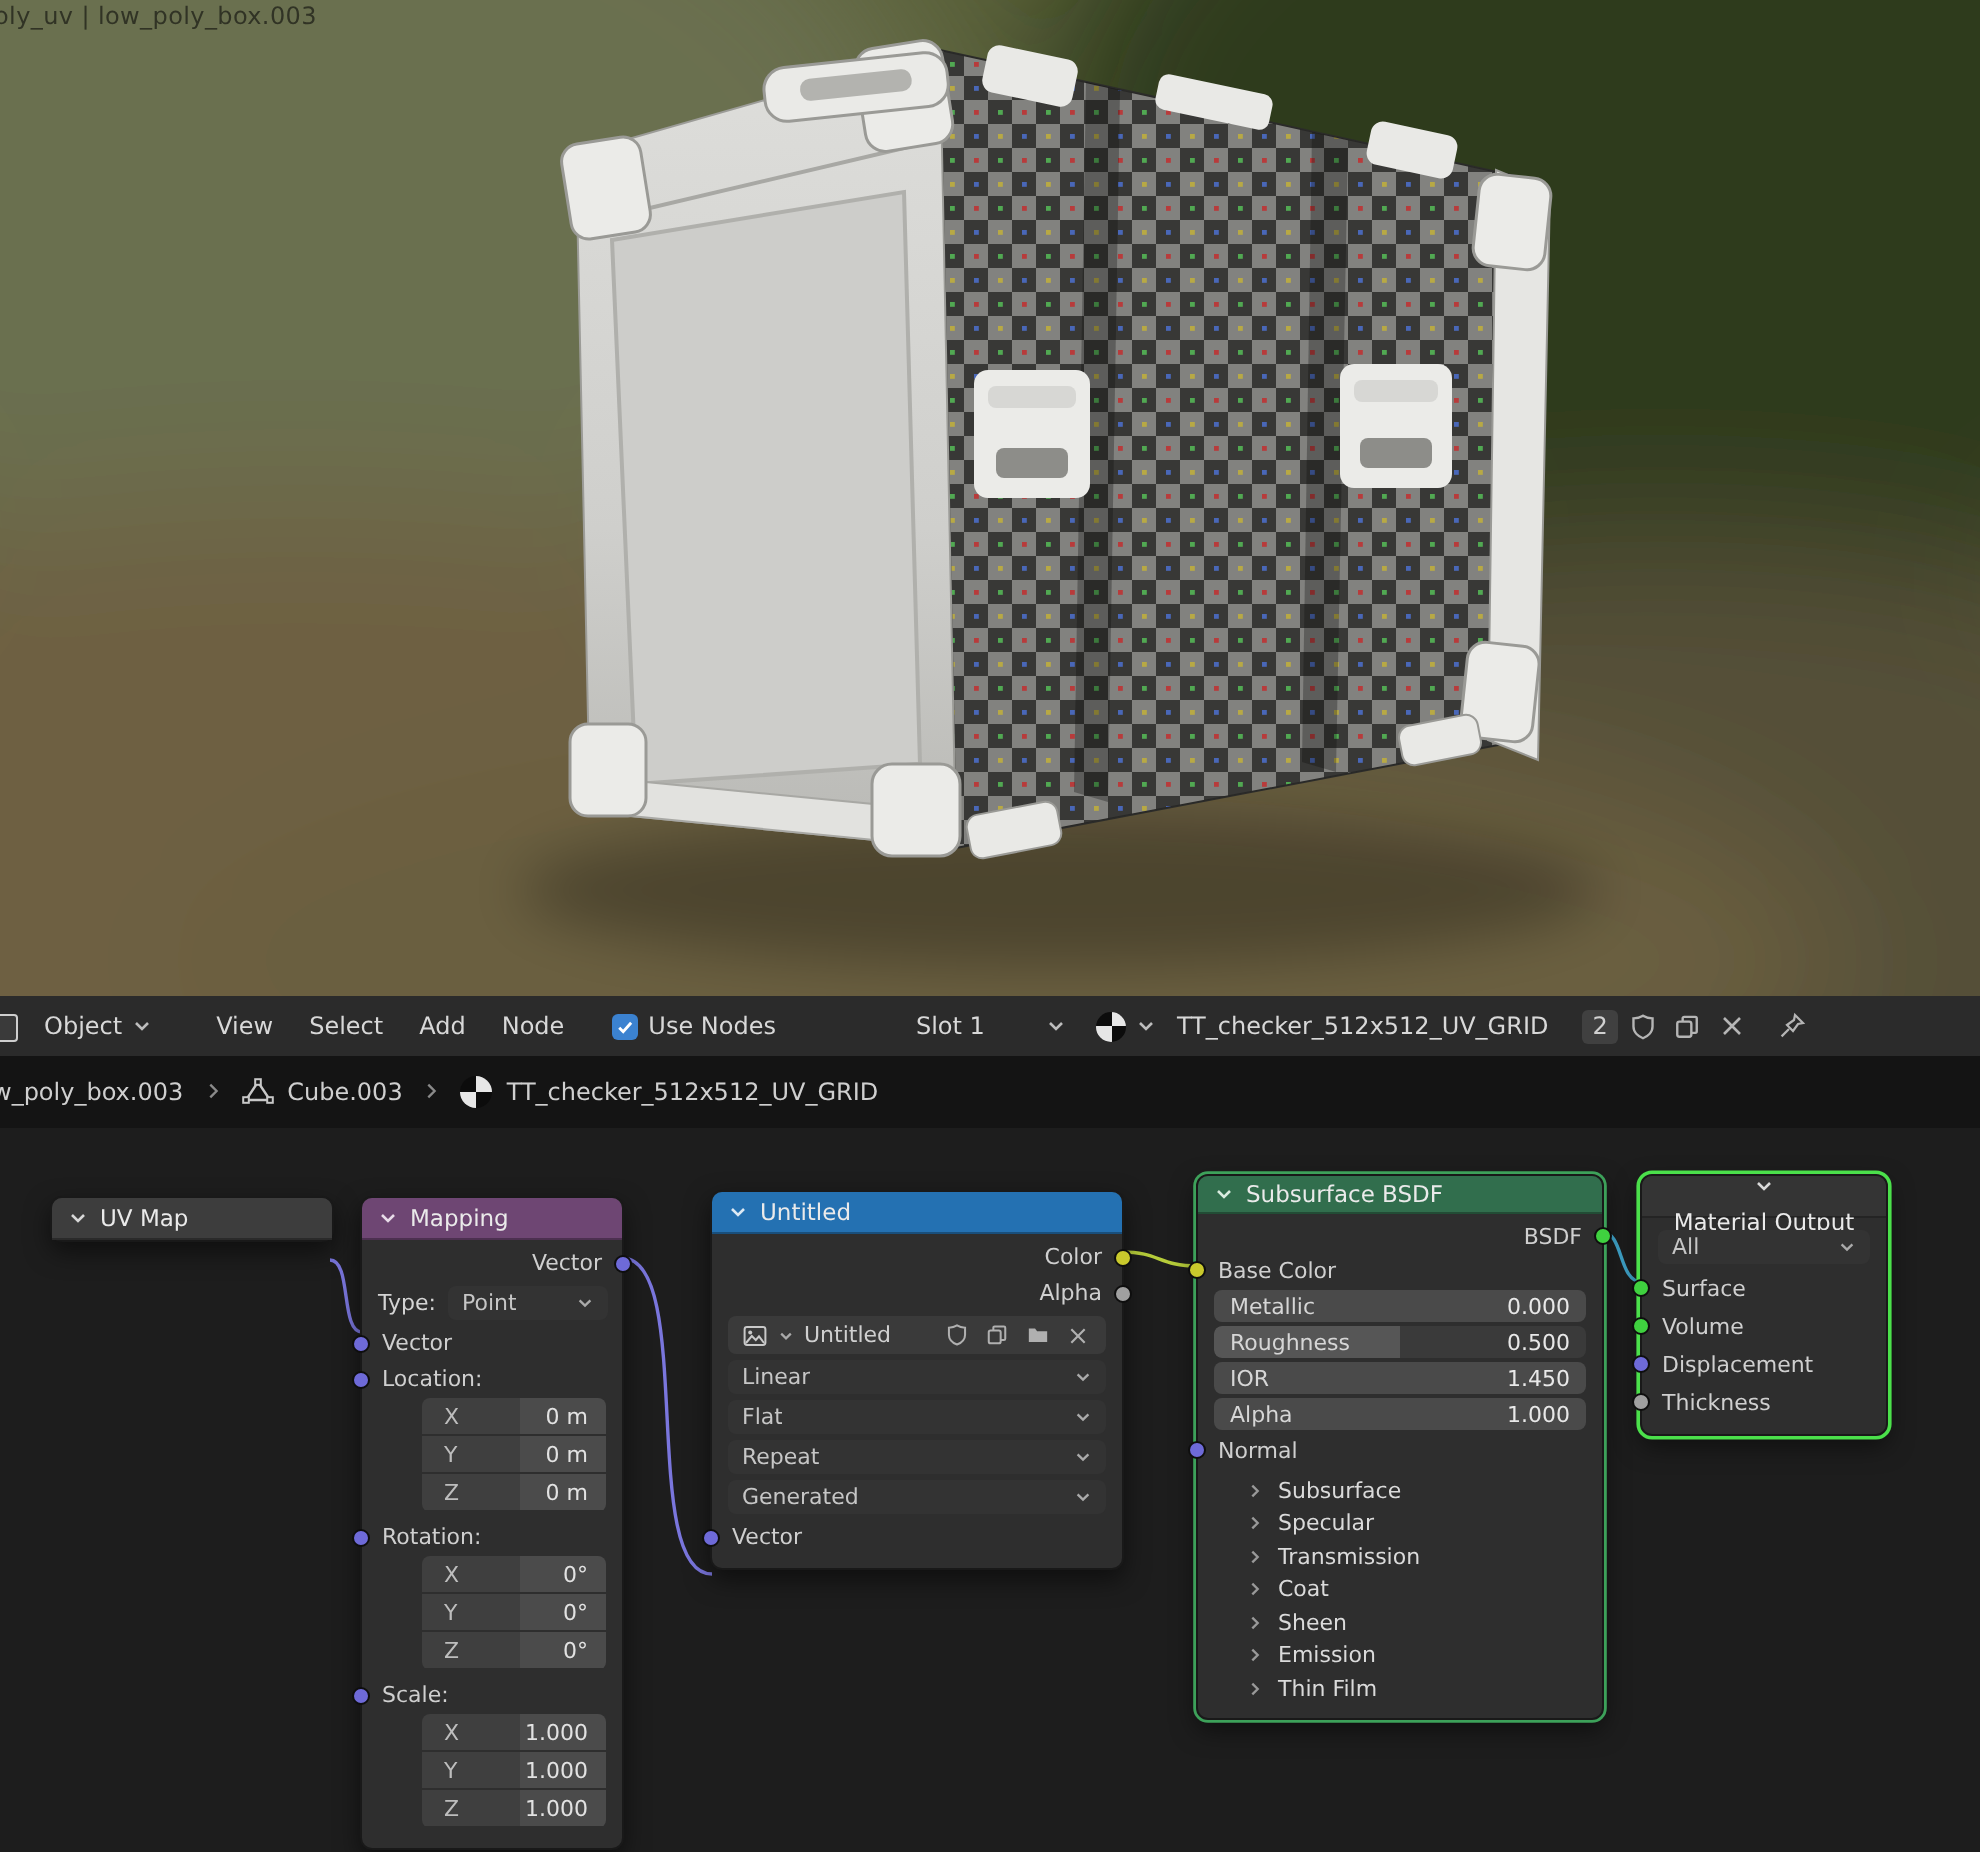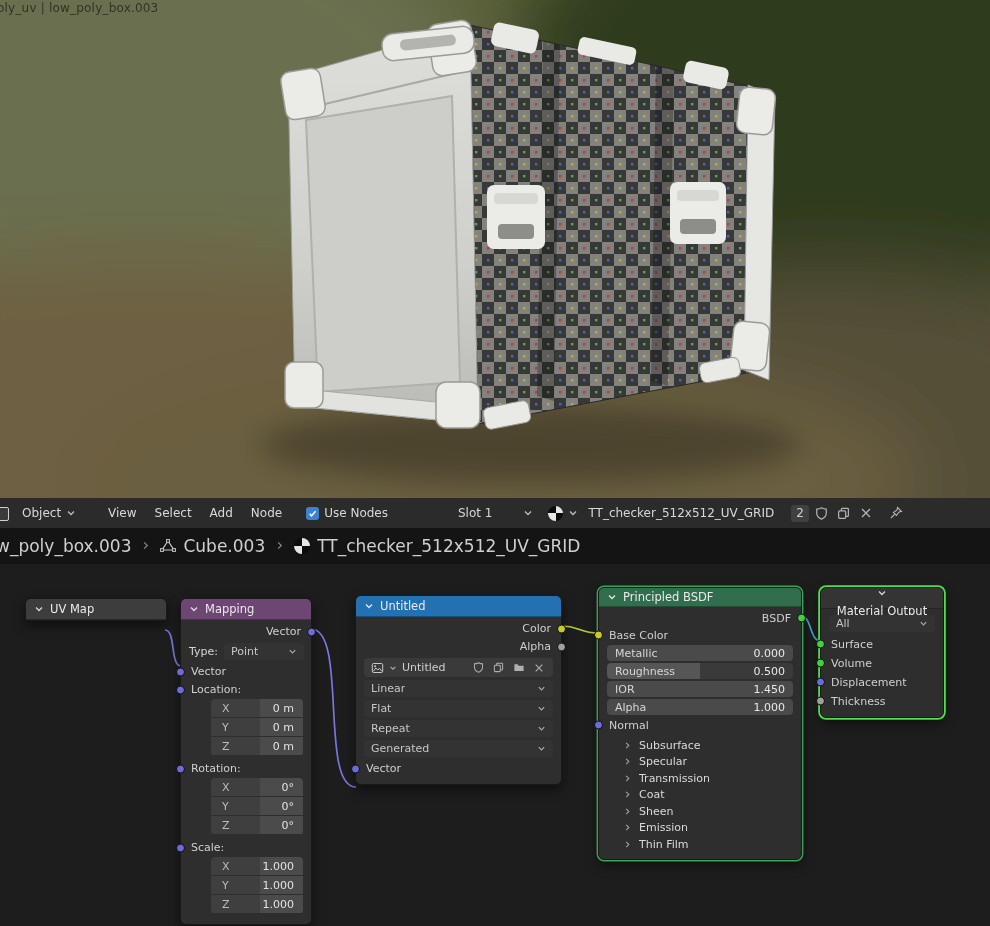--- a/index.html
+++ b/index.html
@@ -21,21 +21,21 @@
   .chev{display:inline-block;line-height:0;}
   .cbx{width:13px;height:13px;border-radius:3px;background:#3b82d0;display:inline-flex;align-items:center;justify-content:center;}
   .cbx-off{width:12px;height:12px;border-radius:2px;background:#1e1e1e;border:1px solid #4c4c4c;display:inline-block;}
   .chip2{background:#404040;border-radius:3px;padding:0 5px;height:17px;display:inline-flex;align-items:center;color:#d0d0d0;margin-left:8px;}
   .hicon{display:inline-flex;align-items:center;justify-content:center;width:18px;height:18px;margin-left:4px;}
   .matprev{width:15px;height:15px;border-radius:50%;background:#0c0c0c;position:relative;overflow:hidden;}
   .matprev i{position:absolute;width:50%;height:50%;background:#e6e6e6;}
   .matprev i.q1{right:0;top:0;}.matprev i.q2{left:0;bottom:0;}
   
   .breadcrumb{position:absolute;top:528px;left:0;width:990px;height:36px;background:#141414;
-    display:flex;align-items:center;font-size:17px;color:#cfcfcf;z-index:5;}
+    display:flex;align-items:center;font-size:12px;color:#cfcfcf;z-index:5;}
   .bc-sep{color:#8a8a8a;margin:0 10px;font-size:11px;}
   .bc-icon{display:inline-flex;margin-right:7px;}
   
   .canvas{position:absolute;top:564px;left:0;width:990px;height:362px;background:#1d1d1d;}
   svg.wires{position:absolute;top:0;left:0;width:990px;height:926px;z-index:1;pointer-events:none;}
   .node{position:absolute;z-index:2;background:#2e2e2e;border:1px solid #191919;border-radius:6px;
     box-shadow:0 5px 12px rgba(0,0,0,.5);font-size:11px;color:#cfcfcf;}
   .node.sel-soft{box-shadow:0 0 0 1.4px #3da15a,0 5px 12px rgba(0,0,0,.5);}
   .node.sel-bright{box-shadow:0 0 0 1.8px #4be04b,0 5px 12px rgba(0,0,0,.5);}
   .nh{height:20px;display:flex;align-items:center;gap:6px;padding:0 8px;border-radius:5px 5px 0 0;
@@ -455,21 +455,21 @@
       <span>Vector</span>
     </div>
   </div>
 </div>
 
 <div class="node sel-soft" style="left:598px;top:587px;width:202px;">
   <div class="nh nh-green" style="height:18px">
     <span class="chev"><svg width="10" height="10" viewBox="0 0 10 10">
           <path d="M2 3.5 L5 6.5 L8 3.5" stroke="#d9ecdf" stroke-width="1.3" fill="none"></path>
         </svg></span>
-    <span>Principled BSDF</span>
+    <span>Subsurface BSDF</span>
   </div>
   <div class="nbody">
     <div class="row out" style="height:16px">
       <span>BSDF</span>
       <span class="sock r sk-shd"></span>
     </div>
     <div class="row" style="height:16px">
       <span class="sock l sk-col"></span>
       <span>Base Color</span>
     </div>

